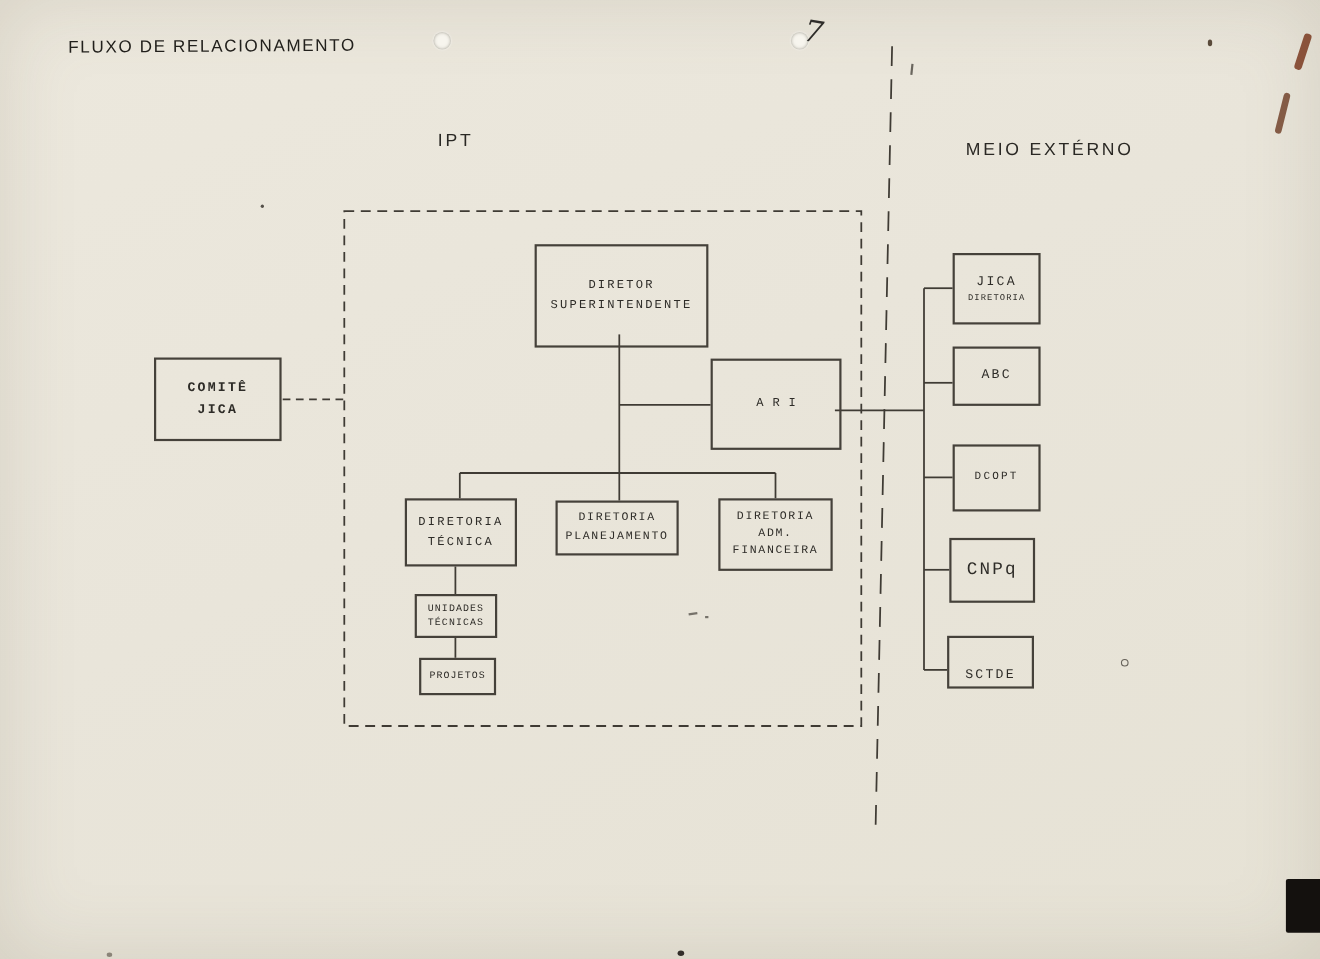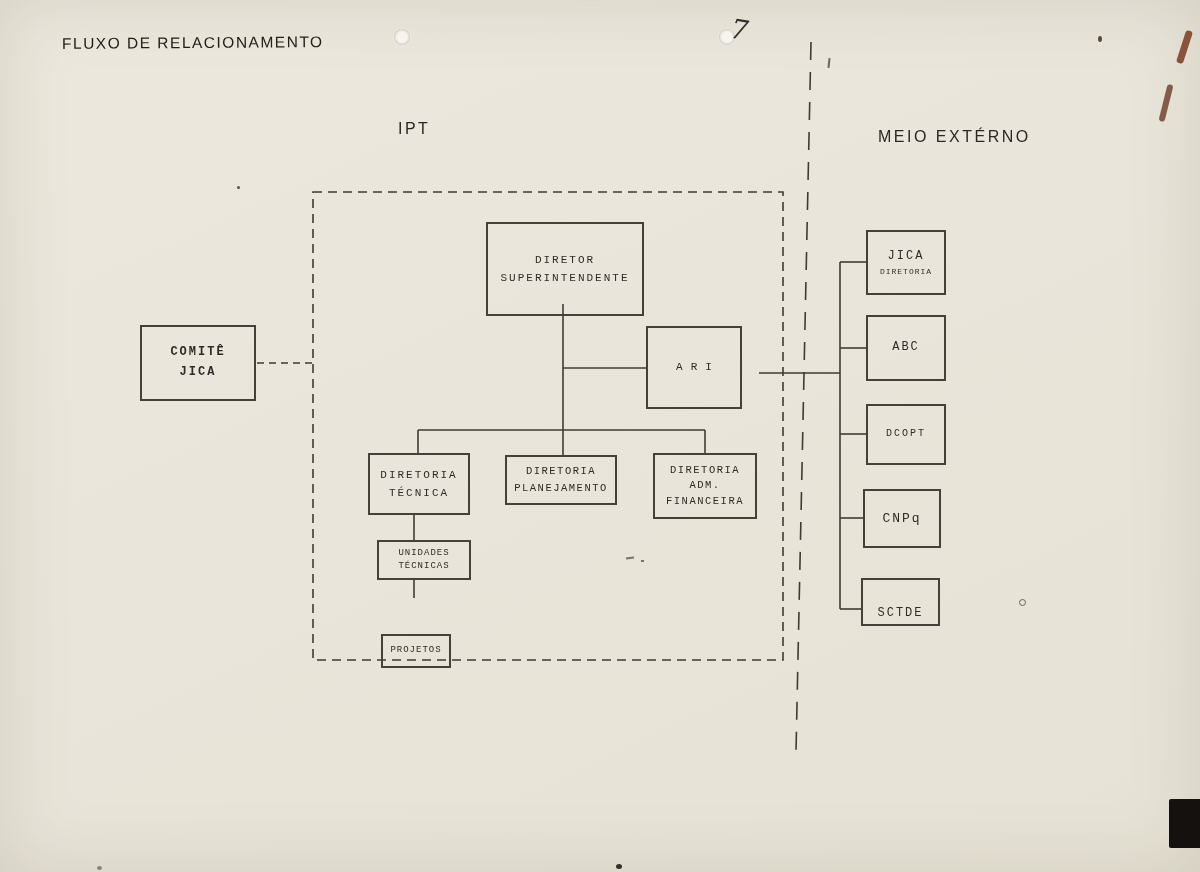--- a/index.html
+++ b/index.html
@@ -75,21 +75,21 @@
 
   <div class="title">FLUXO DE RELACIONAMENTO</div>
   <div class="section-label" style="left:398px; top:120px;">IPT</div>
   <div class="section-label" style="left:878px; top:128px;">MEIO EXTÉRNO</div>
 
   <div class="node" style="left:486px; top:222px; width:158px; height:94px;">
     <span>DIRETOR
 SUPERINTENDENTE</span>
   </div>
 
-  <div class="node" style="left:646px; top:326px; width:96px; height:83px;">
+  <div class="node" style="left:646px; top:326px; width:119px; height:83px;">
     <span class="wide">ARI</span>
   </div>
 
   <div class="node" style="left:140px; top:325px; width:116px; height:76px; font-size:12px;font-weight:bold;">
     <span>COMITÊ
 JICA</span>
   </div>
 
   <div class="node" style="left:368px; top:453px; width:102px; height:62px;">
     <span>DIRETORIA
@@ -100,43 +100,43 @@
     <span>DIRETORIA
 PLANEJAMENTO</span>
   </div>
 
   <div class="node" style="left:653px; top:453px; width:104px; height:66px; font-size:10.5px; letter-spacing:1.5px; line-height:1.45;">
     <span>DIRETORIA
 ADM.
 FINANCEIRA</span>
   </div>
 
-  <div class="node small" style="left:377px; top:540px; width:94px; height:40px;">
+  <div class="node small" style="left:377px; top:540px; width:75px; height:40px;">
     <span>UNIDADES
 TÉCNICAS</span>
   </div>
 
-  <div class="node small" style="left:381px; top:634px; width:70px; height:34px;">
+  <div class="node small" style="left:381px; top:598px; width:70px; height:34px;">
     <span>PROJETOS</span>
   </div>
 
   <div class="node" style="left:866px; top:230px; width:80px; height:65px; font-size:12px;">
     <span>JICA</span>
     <span class="sub">DIRETORIA</span>
   </div>
 
-  <div class="node" style="left:866px; top:315px; width:80px; height:66px; font-size:12px;justify-content:center;">
+  <div class="node" style="left:866px; top:315px; width:80px; height:54px; font-size:12px;justify-content:center;">
     <span>ABC</span>
   </div>
 
   <div class="node" style="left:866px; top:404px; width:80px; height:61px; font-size:10px;">
     <span>DCOPT</span>
   </div>
 
-  <div class="node" style="left:863px; top:489px; width:78px; height:59px; font-size:13px;">
+  <div class="node" style="left:863px; top:489px; width:78px; height:59px; font-size:16px;">
     <span>CNPq</span>
   </div>
 
   <div class="node" style="left:861px; top:578px; width:79px; height:48px; font-size:12px;justify-content:flex-end;">
     <span>SCTDE</span>
   </div>
 
   <div class="punch" style="left:394px; top:29px;"></div>
   <div class="punch" style="left:719px; top:29px;"></div>
   <div class="seven" style="left:731px; top:14px;">7</div>

